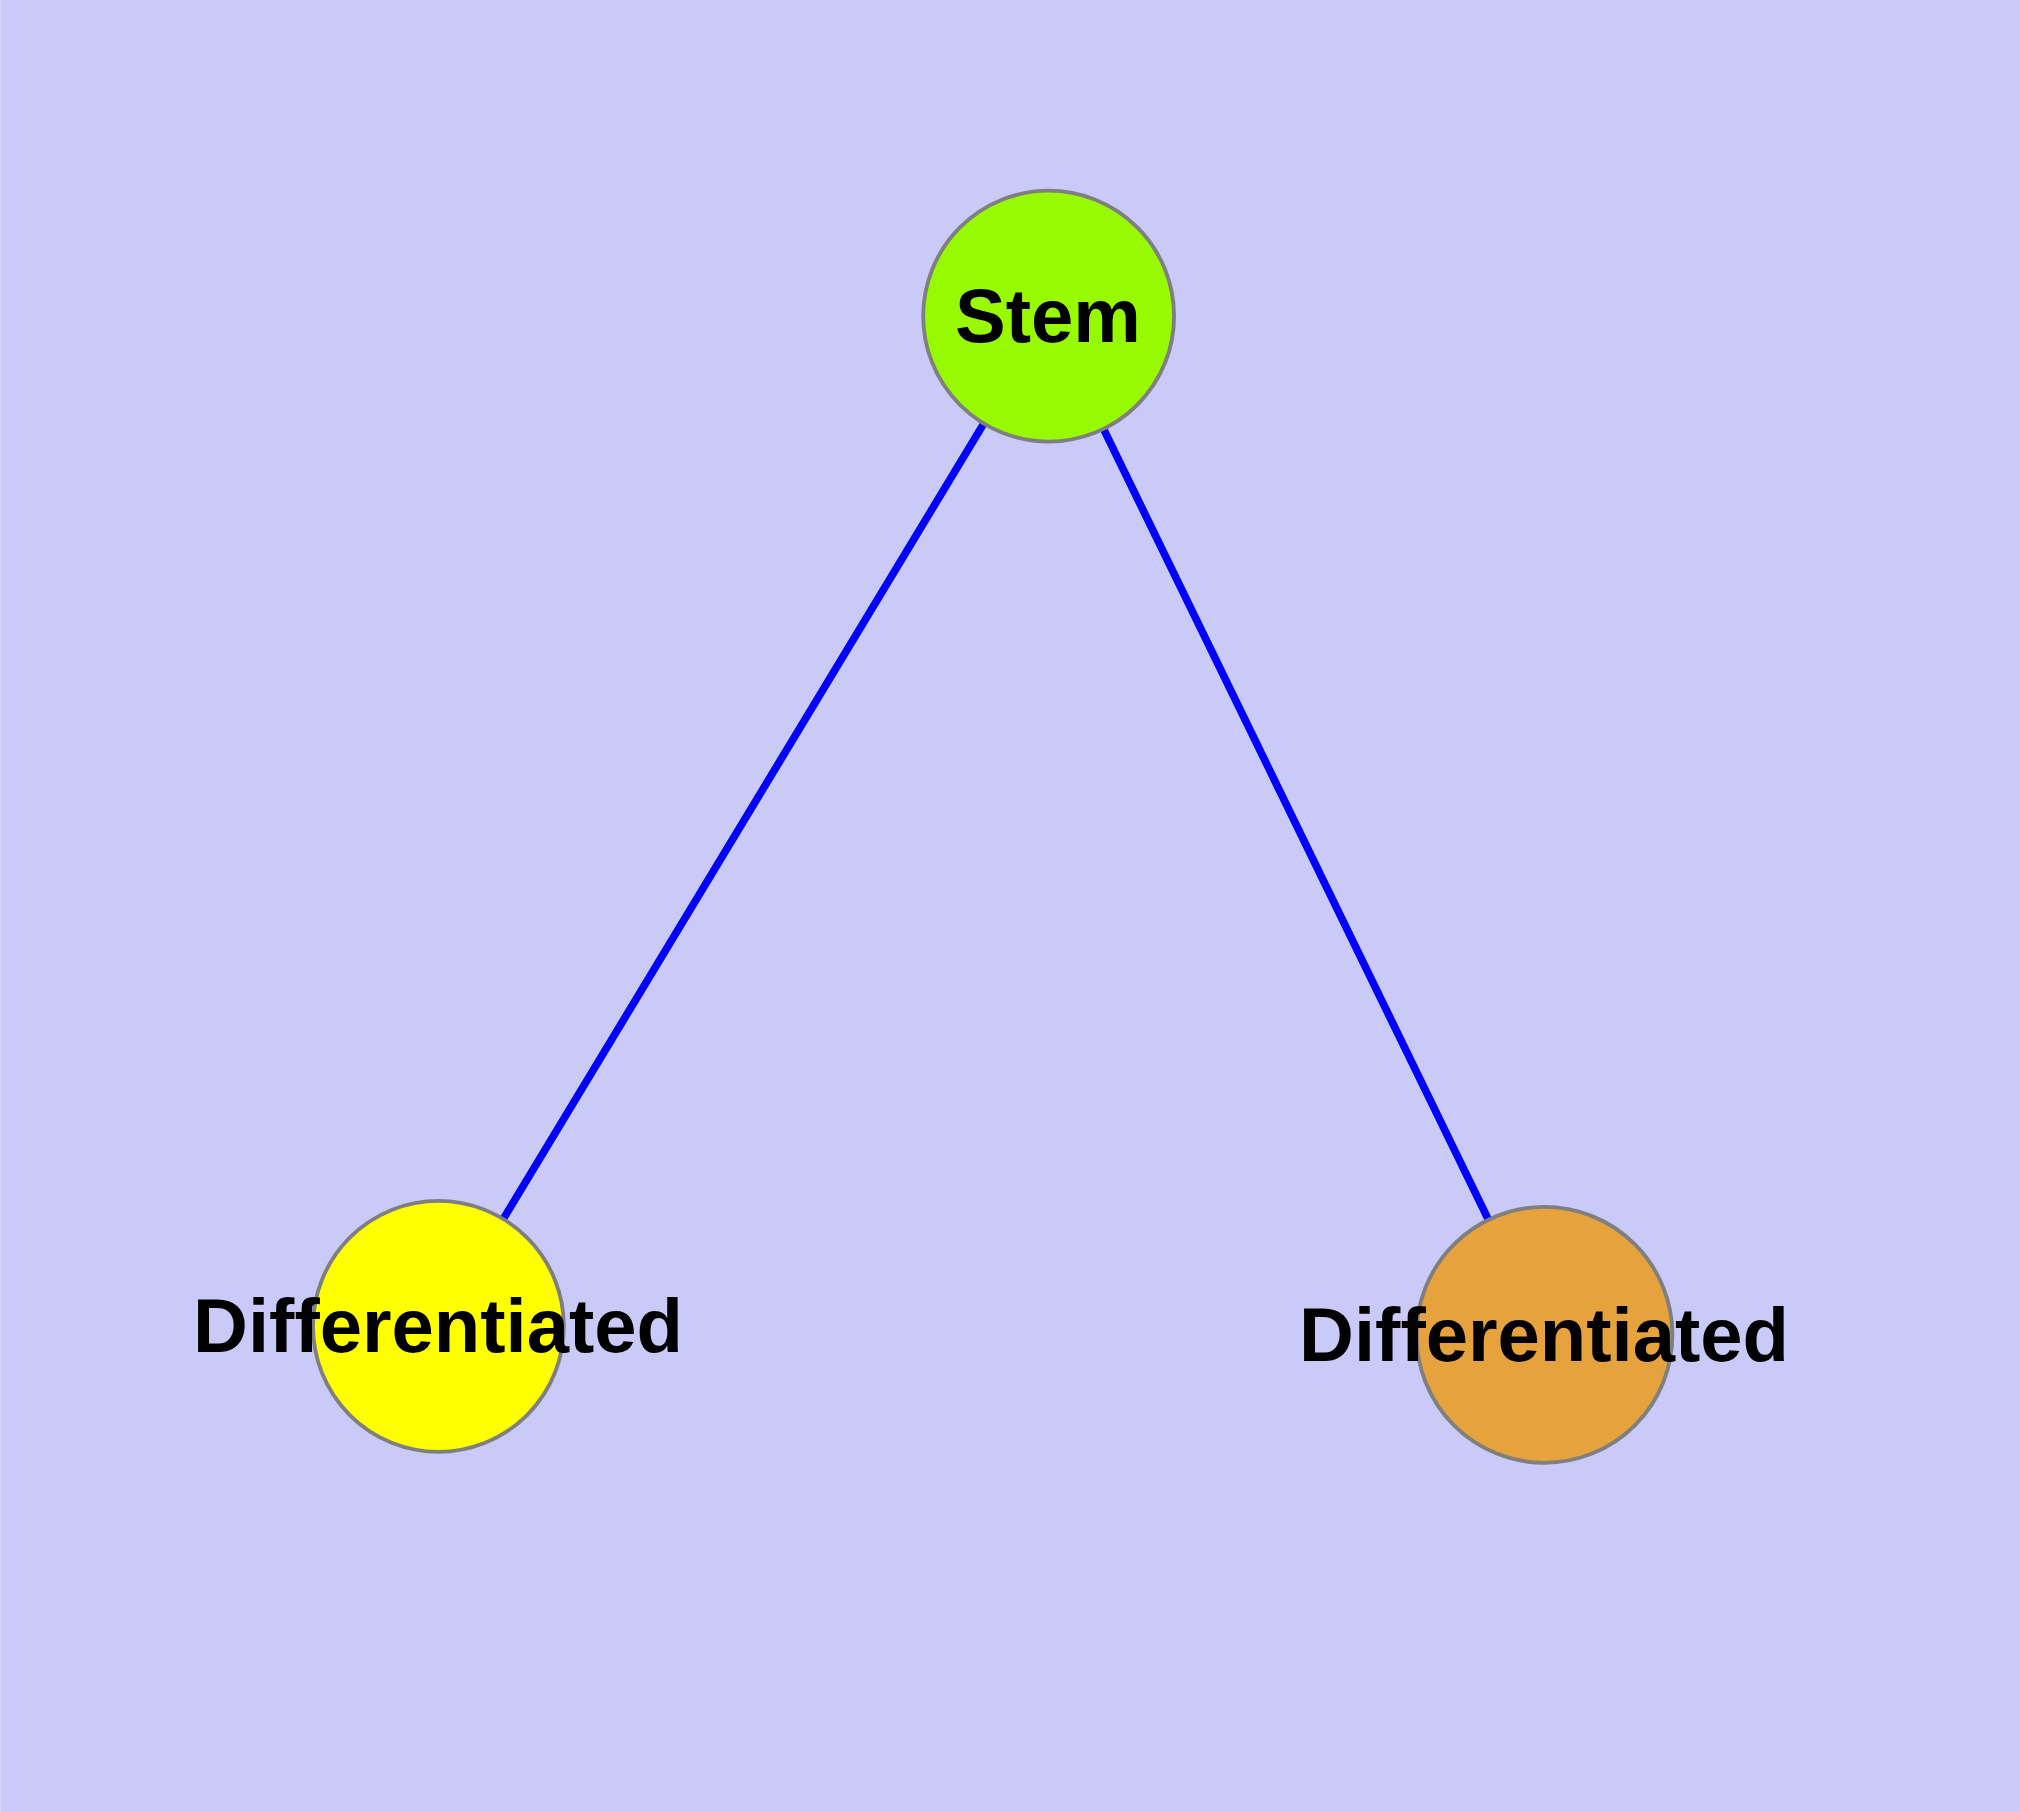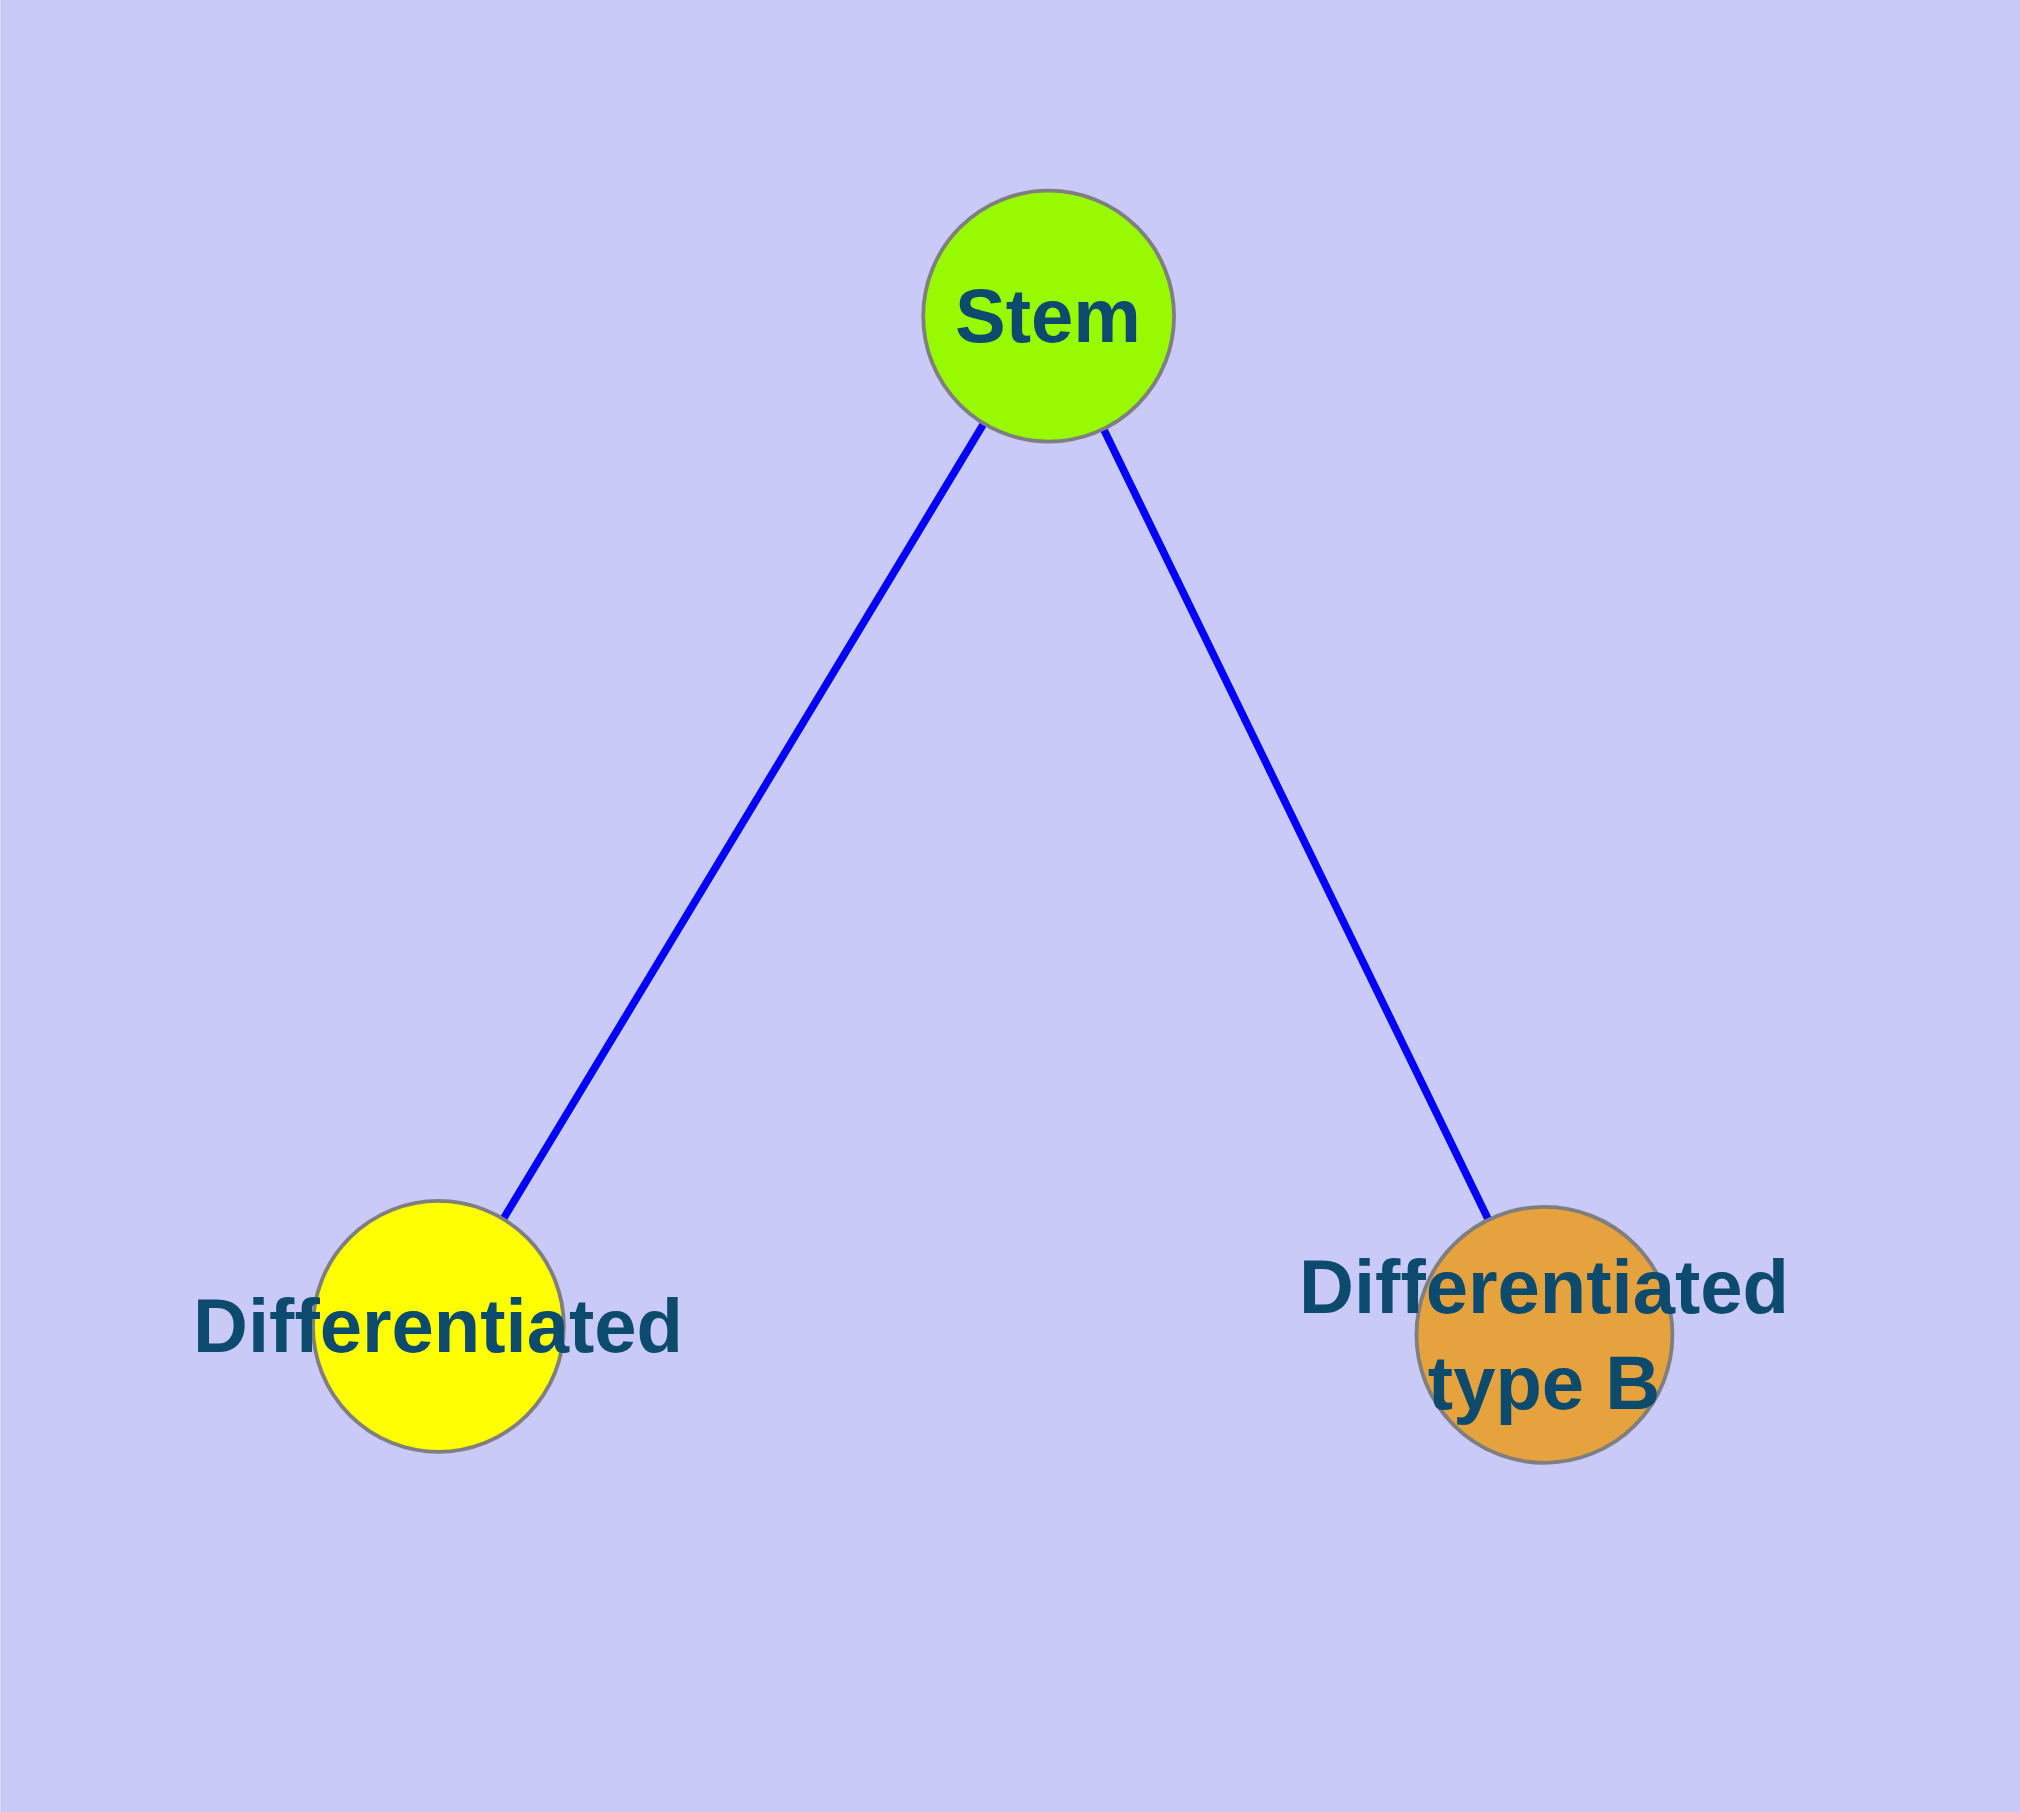--- a/index.html
+++ b/index.html
@@ -29,21 +29,21 @@
   .node-circle {
     stroke: #7f7f7f;      
     stroke-width: 4.5;
   }
   .node-label {
     position: absolute;
     transform: translate(-50%, -50%);
     font-weight: bold;
     font-size: 76px;
     line-height: 96px;
-    color: #0c4a6e;
+    color: #000000;
     text-align: center;
     white-space: nowrap;
     user-select: none;
   }
   .node-label span {
     display: block;
   }
 </style>
 </head>
 <body>
@@ -63,17 +63,16 @@
   </svg>
 
   <div class="node-label" style="left:1048px; top:316px;">Stem</div>
 
   <div class="node-label" style="left:438px; top:1326px;">
     <span>Differentiated</span>
   </div>
 
   <div class="node-label" style="left:1544px; top:1335px;">
     <span>Differentiated</span>
-    <span>type B</span>
   </div>
 
 </div>
 
 
 </body></html>

